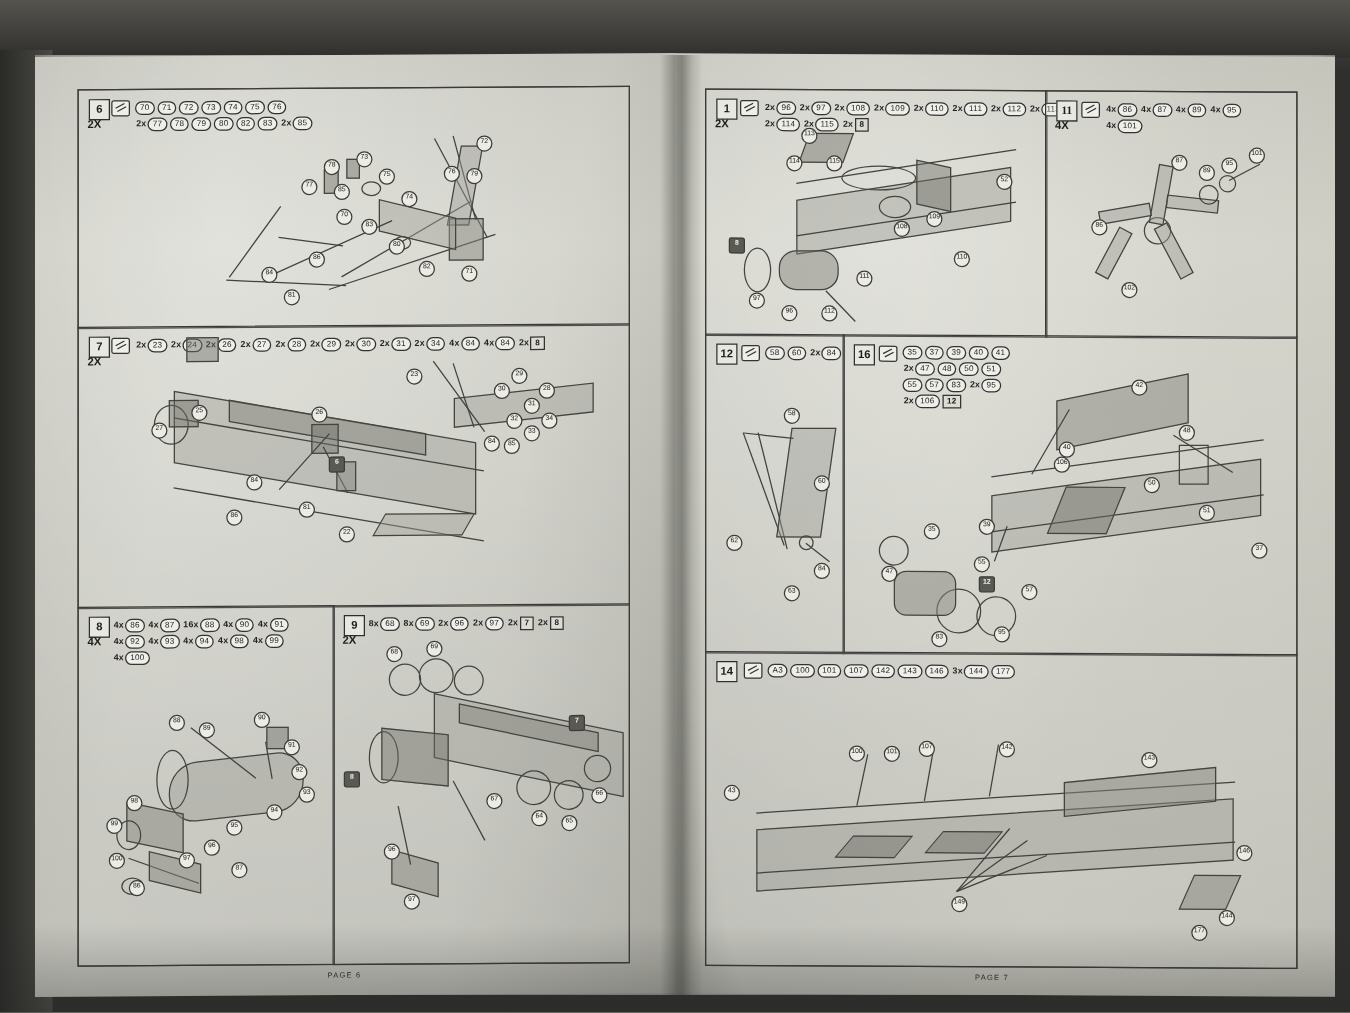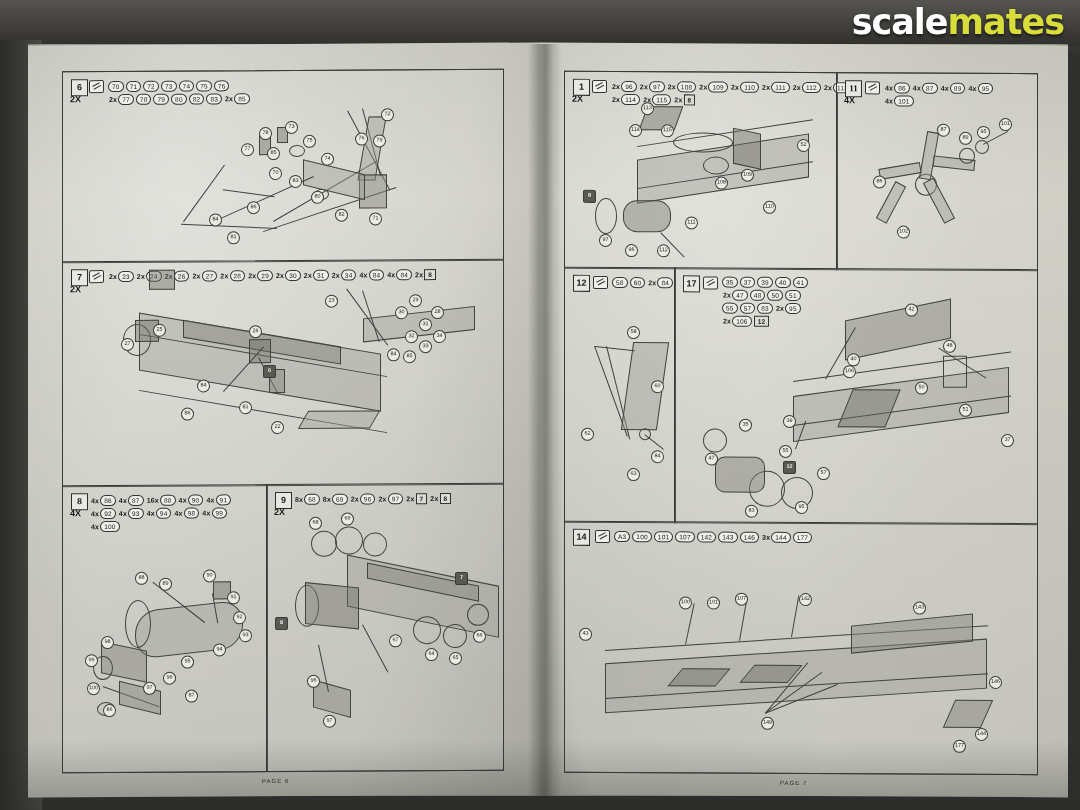--- a/index.html
+++ b/index.html
@@ -398,21 +398,21 @@
         <div class="ln" style="left:80px;top:166px;width:24px;transform:rotate(38deg);"></div>
 
         <div class="bub" style="left:16px;top:160px;">62</div>
         <div class="bub" style="left:62px;top:58px;">58</div>
         <div class="bub" style="left:86px;top:112px;">60</div>
         <div class="bub" style="left:86px;top:182px;">84</div>
         <div class="bub" style="left:62px;top:200px;">63</div>
       </div>
 
       <div class="panel" style="left:134px;top:224px;width:362px;height:254px;">
-        <div class="step-badge" style="left:8px;top:7px;">17</div>
+        <div class="step-badge" style="left:8px;top:7px;">16</div>
         <div class="glue-icon" style="left:28px;top:8px;"></div>
         <div class="step-parts" style="left:46px;top:8px;">
           <span class="chip">35</span><span class="chip">37</span><span class="chip">39</span><span class="chip">40</span><span class="chip">41</span>
         </div>
         <div class="step-parts" style="left:46px;top:21px;">
           <span class="qty">2x</span><span class="chip">47</span><span class="chip">48</span><span class="chip">50</span><span class="chip">51</span>
         </div>
         <div class="step-parts" style="left:46px;top:34px;">
           <span class="chip">55</span><span class="chip">57</span><span class="chip">83</span><span class="qty">2x</span><span class="chip">95</span>
         </div>
@@ -485,17 +485,14 @@
       </div>
 
       <div class="page-label" style="left:240px;top:736px;">PAGE 7</div>
     </div>
 
     <div class="gutter"></div>
   </div>
 
   <div class="desk-bottom"></div>
 
-  <div class="logo">
-    <span>scale</span><span class="mates">mates</span>
-  </div>
 
 </div>
 
 </body></html>

